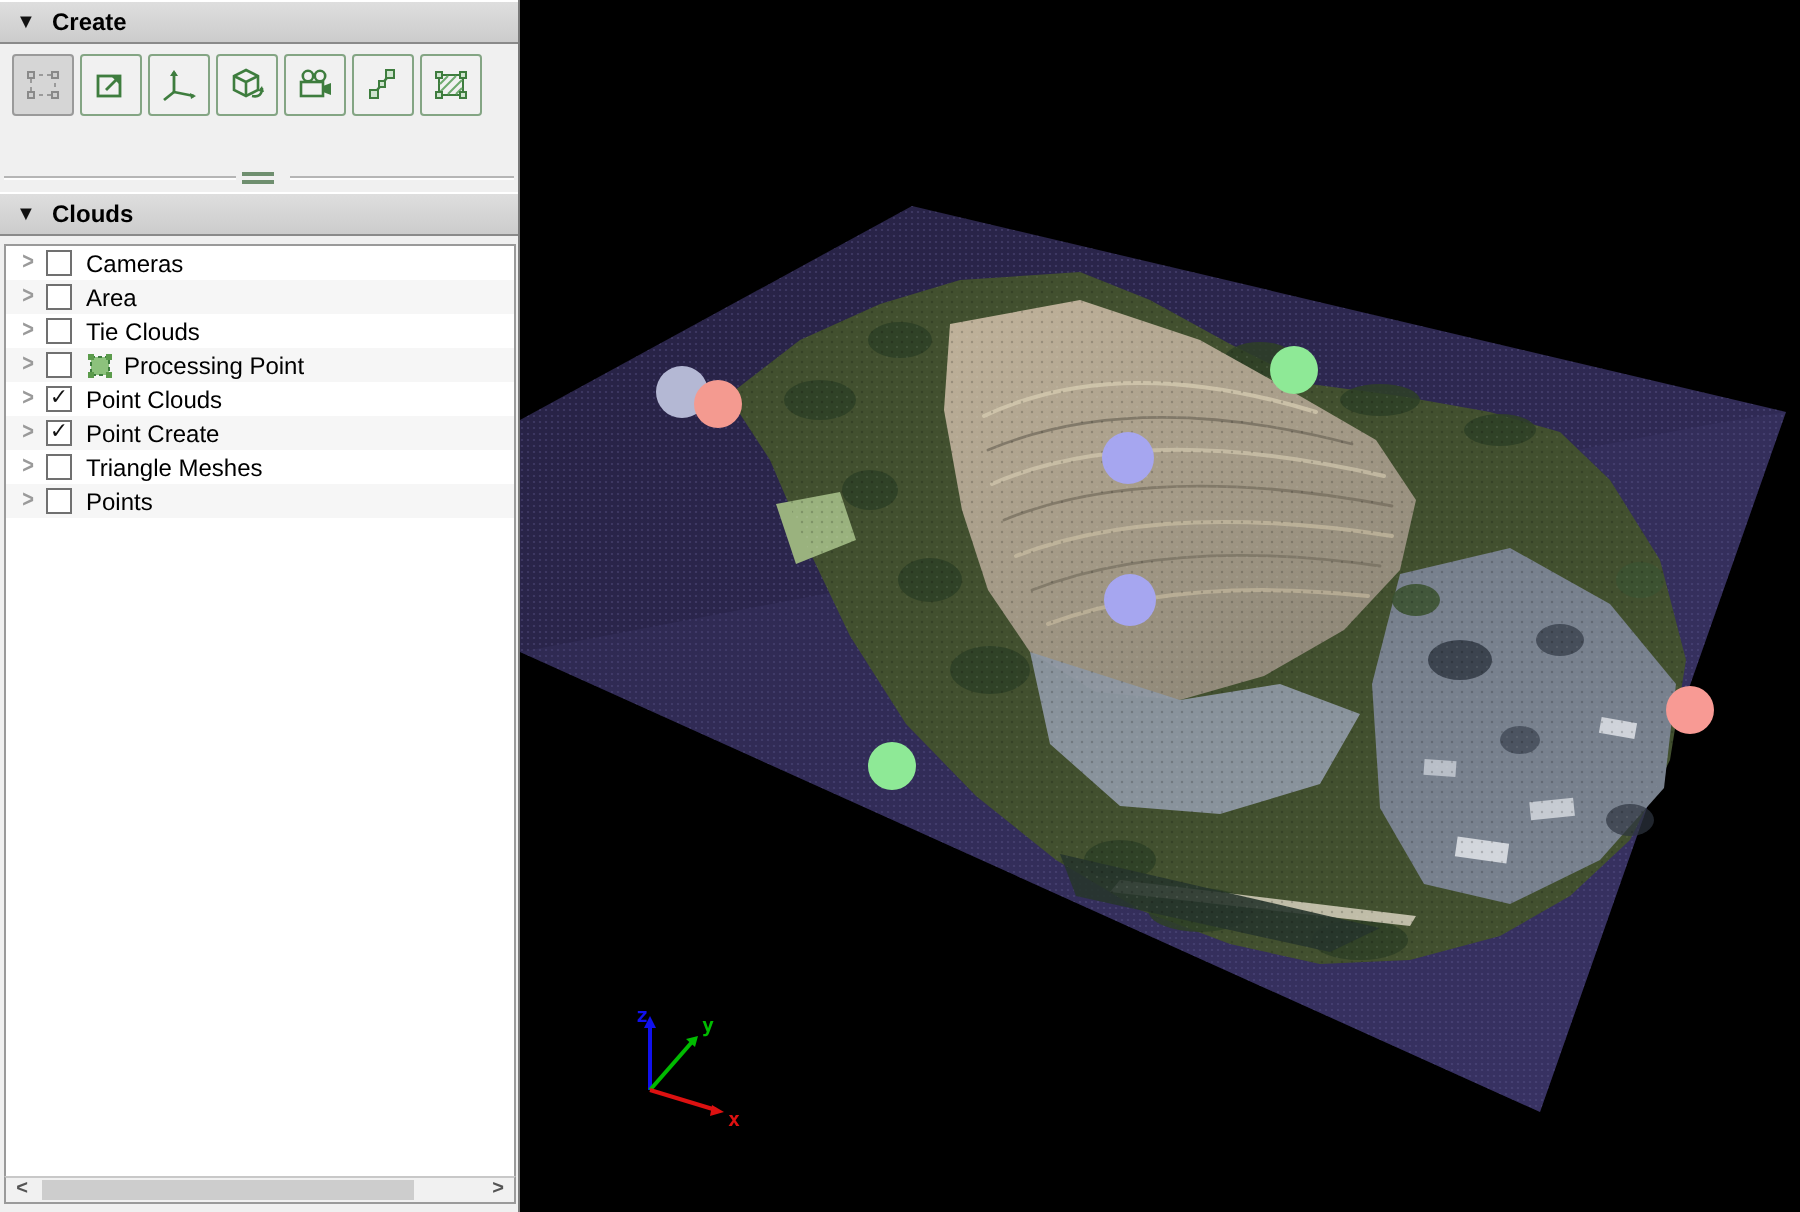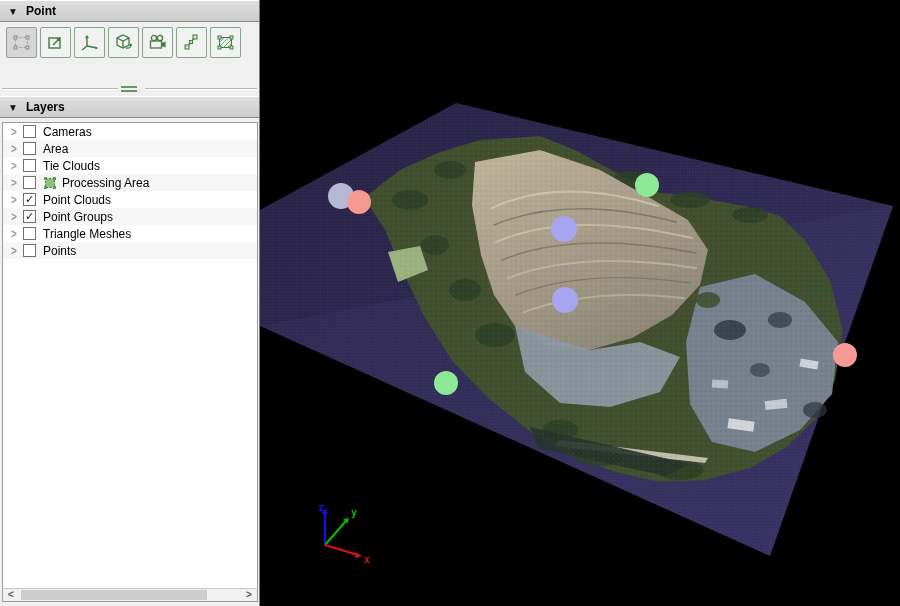--- a/index.html
+++ b/index.html
@@ -55,21 +55,21 @@
 </style>
 </head>
 <body>
 
 <div class="app">
 
   <div class="left-panel">
 
     <div class="section-header" id="create-header">
       <span class="tri">▼</span>
-      <span class="ttl">Point</span>
+      <span class="ttl">Create</span>
     </div>
 
     <div class="toolbar">
       <button class="tb-btn active">
         <span>
           <svg width="21" height="21" viewBox="0 0 21 21">
             <rect x="4.5" y="5.5" width="12" height="10" fill="none" stroke="#9a9a9a" stroke-dasharray="2,2"></rect>
             <rect x="3" y="4" width="3" height="3" fill="#cfcfcf" stroke="#8a8a8a"></rect>
             <rect x="15" y="4" width="3" height="3" fill="#cfcfcf" stroke="#8a8a8a"></rect>
             <rect x="3" y="14" width="3" height="3" fill="#cfcfcf" stroke="#8a8a8a"></rect>
@@ -142,21 +142,21 @@
     </div>
 
     <div class="splitter">
       <span class="rule l"></span>
       <span class="grip"></span>
       <span class="rule r"></span>
     </div>
 
     <div class="section-header" id="layers-header">
       <span class="tri">▼</span>
-      <span class="ttl">Layers</span>
+      <span class="ttl">Clouds</span>
     </div>
 
     <div class="tree">
       <div class="tree-row">
         <span class="chev">&gt;</span>
         <span class="cb"></span>
         <span class="lbl">Cameras</span>
       </div>
       <div class="tree-row">
         <span class="chev">&gt;</span>
@@ -173,31 +173,31 @@
         <span class="cb"></span>
         <span class="pa-icon">
           <svg width="14" height="14" viewBox="0 0 14 14">
             <rect x="2.5" y="2.5" width="9" height="9" fill="#8cc27c" stroke="#3e7d3e" stroke-dasharray="2,1.5"></rect>
             <rect x="1" y="1" width="3" height="3" fill="#5b9b4b"></rect>
             <rect x="10" y="1" width="3" height="3" fill="#5b9b4b"></rect>
             <rect x="1" y="10" width="3" height="3" fill="#5b9b4b"></rect>
             <rect x="10" y="10" width="3" height="3" fill="#5b9b4b"></rect>
           </svg>
         </span>
-        <span class="lbl">Processing Area</span>
+        <span class="lbl">Processing Point</span>
       </div>
       <div class="tree-row">
         <span class="chev">&gt;</span>
         <span class="cb">✓</span>
         <span class="lbl">Point Clouds</span>
       </div>
       <div class="tree-row">
         <span class="chev">&gt;</span>
         <span class="cb">✓</span>
-        <span class="lbl">Point Groups</span>
+        <span class="lbl">Point Create</span>
       </div>
       <div class="tree-row">
         <span class="chev">&gt;</span>
         <span class="cb"></span>
         <span class="lbl">Triangle Meshes</span>
       </div>
       <div class="tree-row">
         <span class="chev">&gt;</span>
         <span class="cb"></span>
         <span class="lbl">Points</span>

